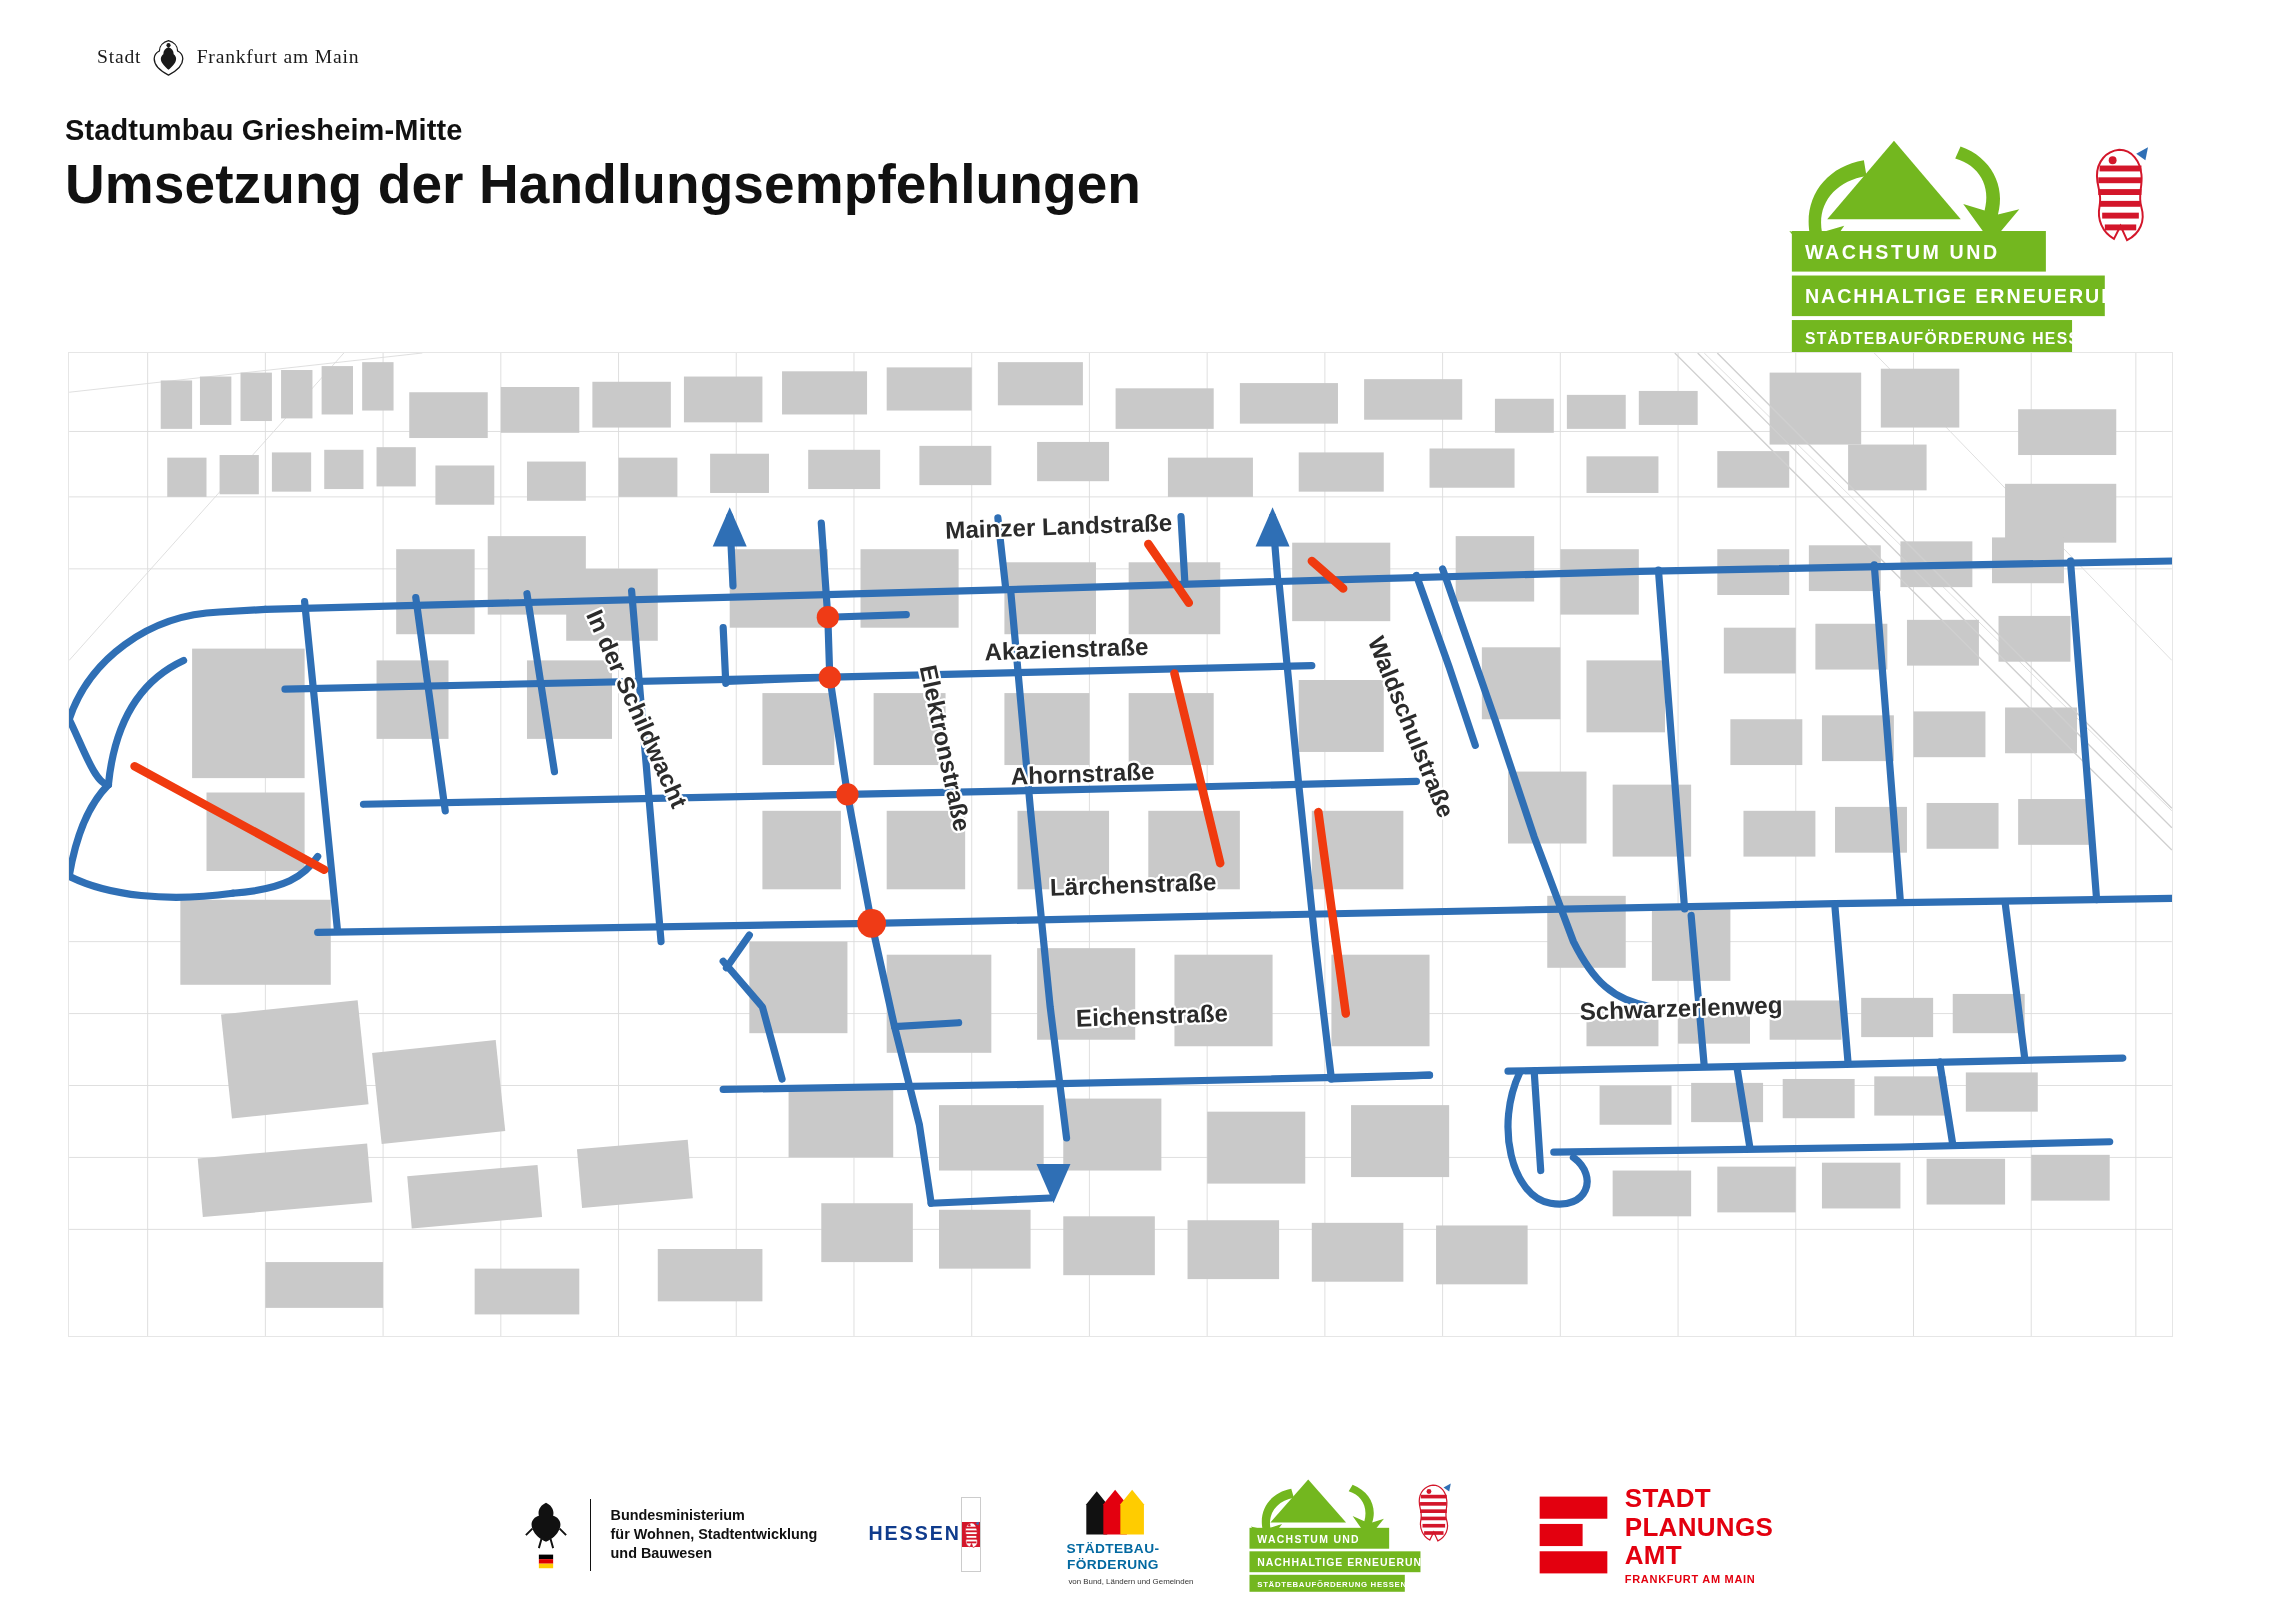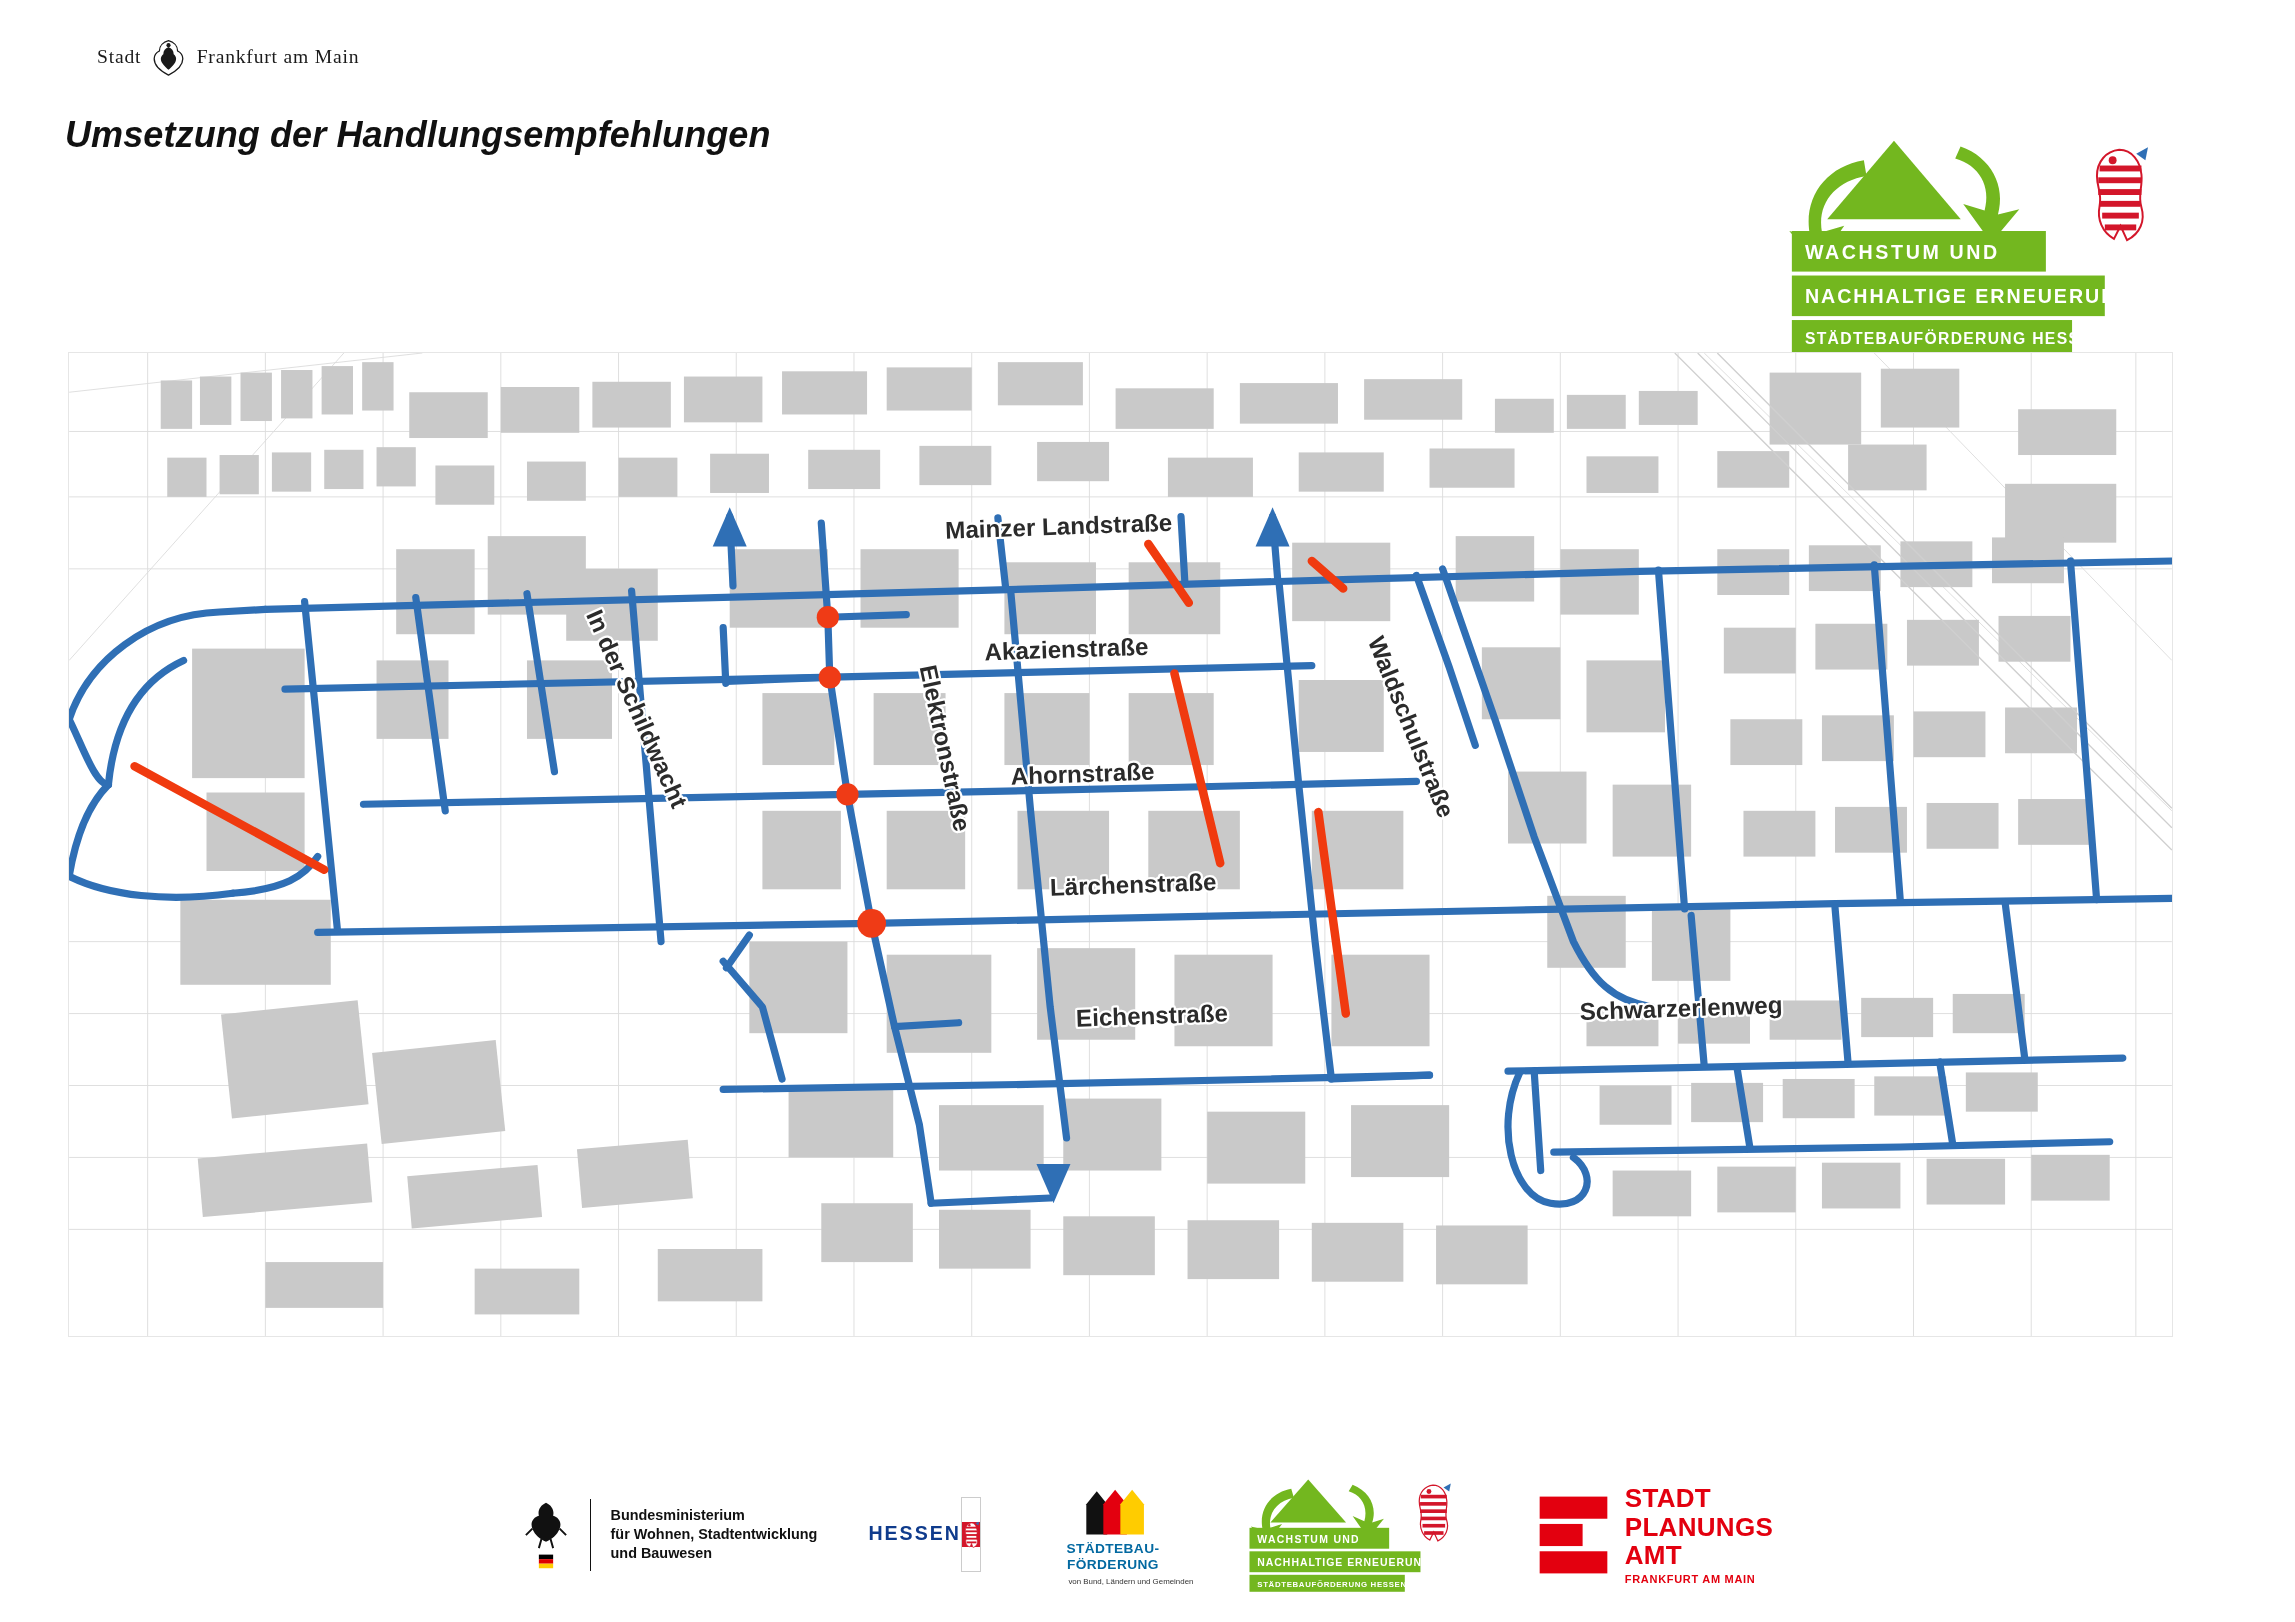--- a/index.html
+++ b/index.html
@@ -53,26 +53,25 @@
     letter-spacing: 0.1px;
   }
   .title-main {
     font-size: 41px;
     font-weight: bold;
     color: #111;
     margin: 0 0 27.5px 0;
     letter-spacing: 0.1px;
   }
   .title-second {
-    font-size: 36px;
+    font-size: 55px;
     font-weight: bold;
     color: #111;
     margin: 0;
     letter-spacing: 0.1px;
-    font-style: italic;
   }
 
   
   .program-logo {
     position: absolute;
     right: 92px;
     top: 121px;
     width: 419px;
     height: 275px;
   }
@@ -235,20 +234,21 @@
   <span class="txt-left">Stadt</span>
   <svg class="eagle" viewBox="0 0 56 60">
     <path d="M28 4 C20 6 14 12 14 20 C10 22 6 26 6 32 C6 42 14 50 28 57 C42 50 50 42 50 32 C50 26 46 22 42 20 C42 12 36 6 28 4 Z" fill="none" stroke="#1a1a1a" stroke-width="2"></path>
     <path d="M28 14 C23 16 20 20 20 25 C16 28 15 33 18 38 C21 43 26 47 28 49 C30 47 35 43 38 38 C41 33 40 28 36 25 C36 20 33 16 28 14 Z" fill="#1a1a1a"></path>
     <circle cx="28" cy="11" r="3.2" fill="#1a1a1a"></circle>
   </svg>
   <span class="txt-right">Frankfurt am Main</span>
 </div>
 
 <div class="title-block">
+  <p class="title-sub">Stadtumbau Griesheim-Mitte</p>
   <p class="title-second">Umsetzung der Handlungsempfehlungen</p>
 </div>
 
 <svg class="program-logo" viewBox="0 0 640 420">
 
   <g>
     <path d="M122 60 C62 70 28 120 40 176 L8 168 L52 218 L92 160 L58 170 C50 126 78 92 126 84 Z" fill="#73b71f"></path>
     <path d="M168 30 L270 150 L66 150 Z" fill="#73b71f"></path>
     <path d="M284 44 C330 60 352 104 340 146 L372 138 L330 188 L288 130 L320 140 C330 104 312 72 276 62 Z" fill="#73b71f" transform="translate(-20,-6) scale(1.02)"></path>
   </g>

